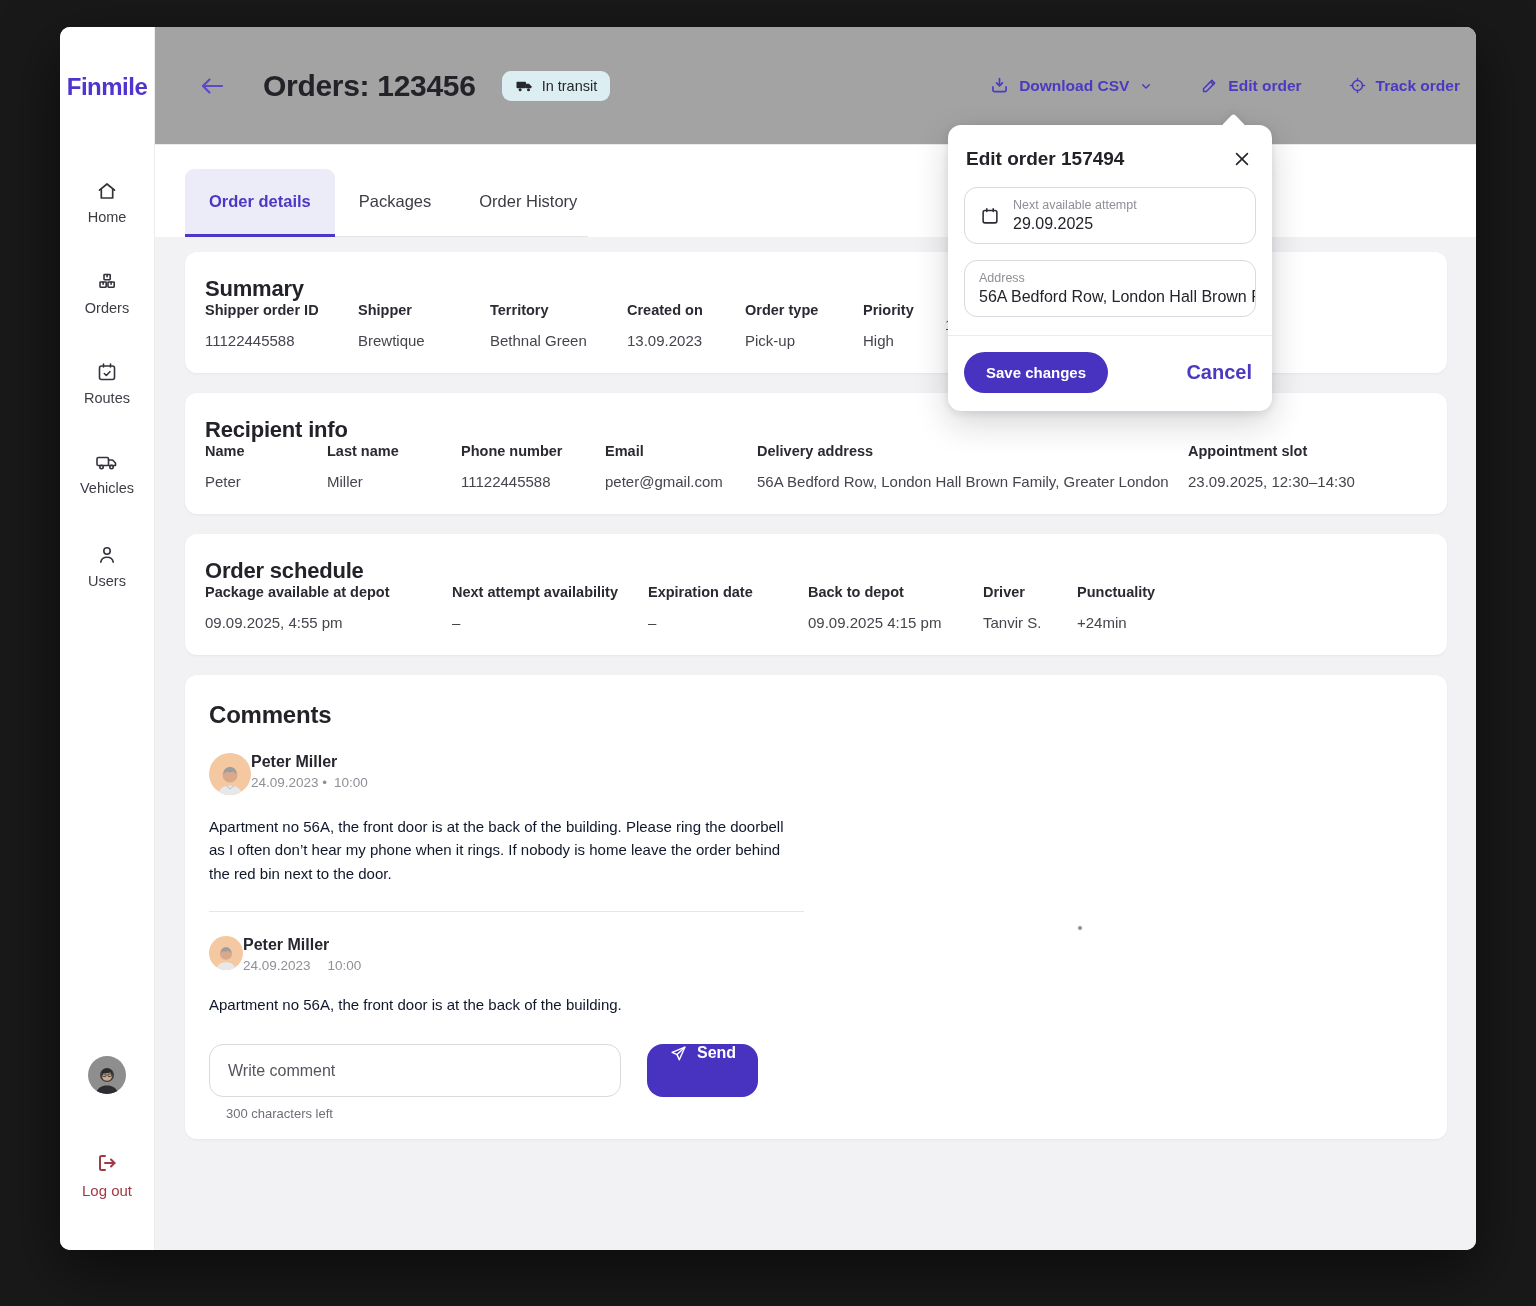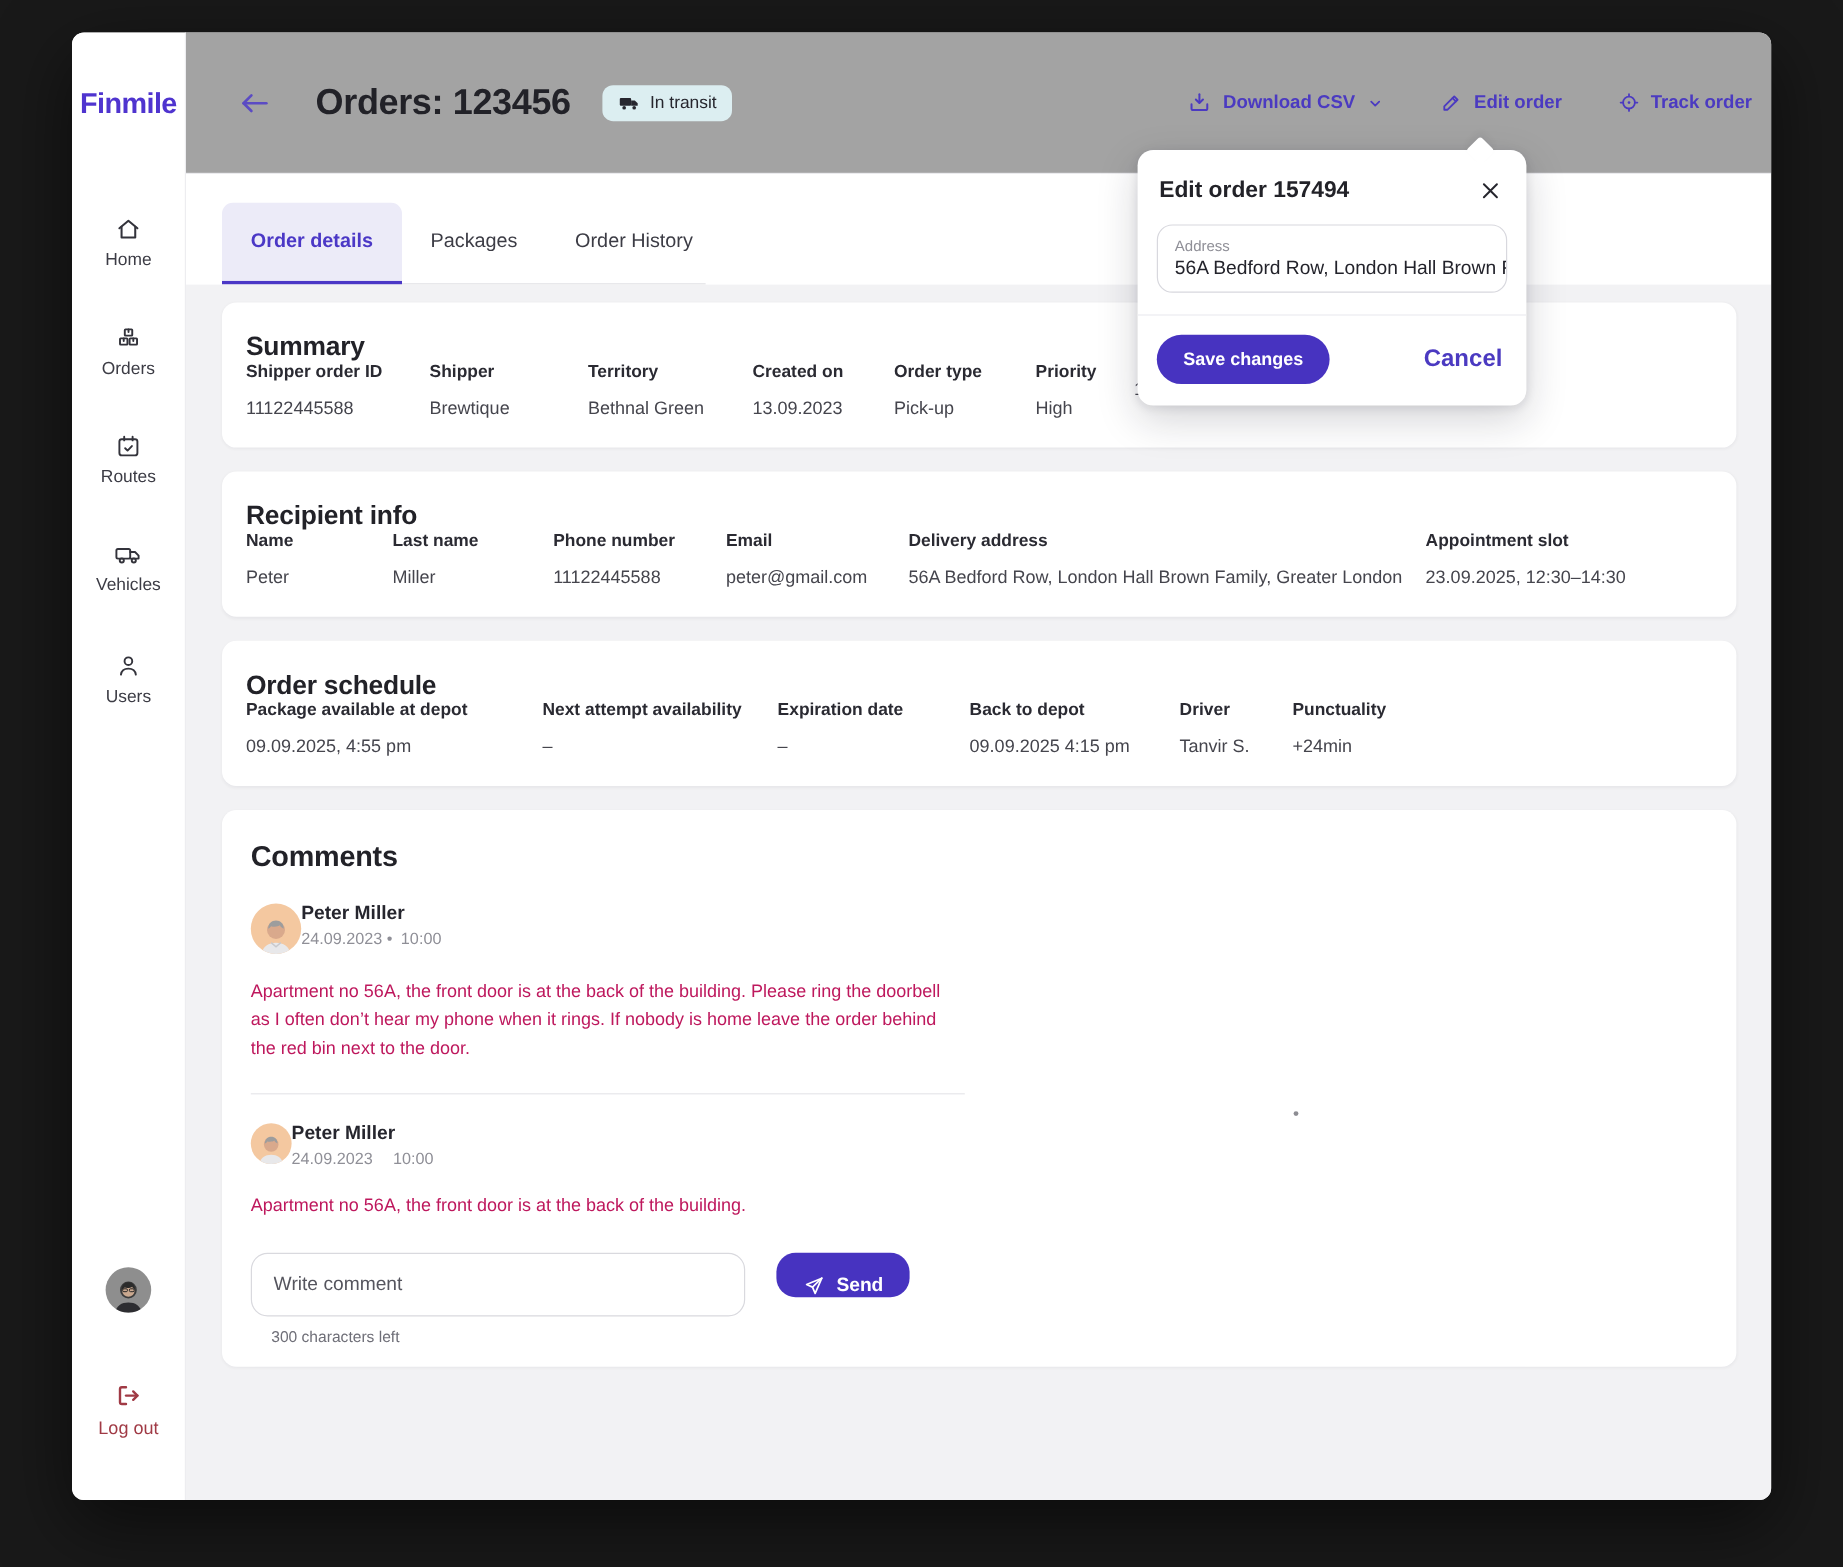--- a/index.html
+++ b/index.html
@@ -109,35 +109,35 @@
     border-radius:50%; background:#f4c8a0; overflow:hidden;
     display:flex; align-items:flex-end; justify-content:center; flex:0 0 auto;
   }
   .avatar.big { width:42px; height:42px; }
   .avatar.small { width:34px; height:34px; }
   .comment-name { font-size:16px; font-weight:bold; color:#26262e; }
   .comment-meta { font-size:13.5px; color:#8f8f97; margin-top:4px; }
   .comment-time { margin-left:7px; }
   .comment-time.wide { margin-left:17px; }
   .comment-text {
-    margin-top:20px; font-size:15px; color:#be185d; line-height:1.55; max-width:592px;
+    margin-top:20px; font-size:15px; color:#0f172a; line-height:1.55; max-width:592px;
   }
   .comment-divider { width:595px; height:1px; background:#e6e6ea; margin:26px 0 2px 0; }
   .comment-input-row { display:flex; align-items:flex-start; gap:26px; margin-top:28px; }
   .comment-input {
     width:412px; height:53px; border:1px solid #d9d9de; border-radius:14px;
     padding:0 18px; font-size:16px; color:#26262e; outline:none;
     font-family:"Liberation Sans", sans-serif; background:#fff;
   }
   .comment-input::placeholder { color:#55555e; opacity:1; }
   .chars-left { font-size:13px; color:#6f6f78; margin:9px 0 0 17px; }
   .send-btn {
-    height:37px; padding:0 22px; background:#4733c0; color:#fff;
+    height:53px; padding:0 22px; background:#4733c0; color:#fff;
     border:none; border-radius:16px; font-size:16px; font-weight:bold;
-    display:flex; align-items:flex-end; gap:9px; cursor:pointer;
+    display:flex; align-items:flex-start; gap:9px; cursor:pointer;
     font-family:"Liberation Sans", sans-serif;
   }
   
   .popover {
     position:absolute; left:888px; top:98px; width:324px;
     background:#fff; border-radius:13px;
     box-shadow:0 12px 34px rgba(20,20,40,.18), 0 2px 8px rgba(20,20,40,.10);
     padding:22px 16px 18px 16px; z-index:20;
   }
   .popover-caret {
@@ -499,20 +499,32 @@
     <div class="popover-caret"></div>
     <div class="popover-head">
       <div class="popover-title">Edit order 157494</div>
       <span class="popover-close">
         <svg width="20" height="20" viewBox="0 0 24 24" fill="none" stroke="#26262e" stroke-width="2" stroke-linecap="round">
             <path d="M5.5 5.5 18.5 18.5M18.5 5.5 5.5 18.5"></path>
           </svg>
       </span>
     </div>
 
+    <div class="popover-field">
+      <span class="icon">
+        <svg width="22" height="22" viewBox="0 0 24 24" fill="none" stroke="#2b2b33" stroke-width="1.7" stroke-linecap="round" stroke-linejoin="round">
+            <rect x="4.5" y="6" width="15" height="13.5" rx="2"></rect>
+            <path d="M8.5 4v3M15.5 4v3"></path>
+          </svg>
+      </span>
+      <div class="popover-field-col">
+        <div class="popover-field-label">Next available attempt</div>
+        <div class="popover-field-value">29.09.2025</div>
+      </div>
+    </div>
 
     <div class="popover-field">
       <div class="popover-field-col">
         <div class="popover-field-label">Address</div>
         <div class="popover-field-value">56A Bedford Row, London Hall Brown Family</div>
       </div>
     </div>
 
     <div class="popover-footer">
       <button class="save-btn">Save changes</button>

